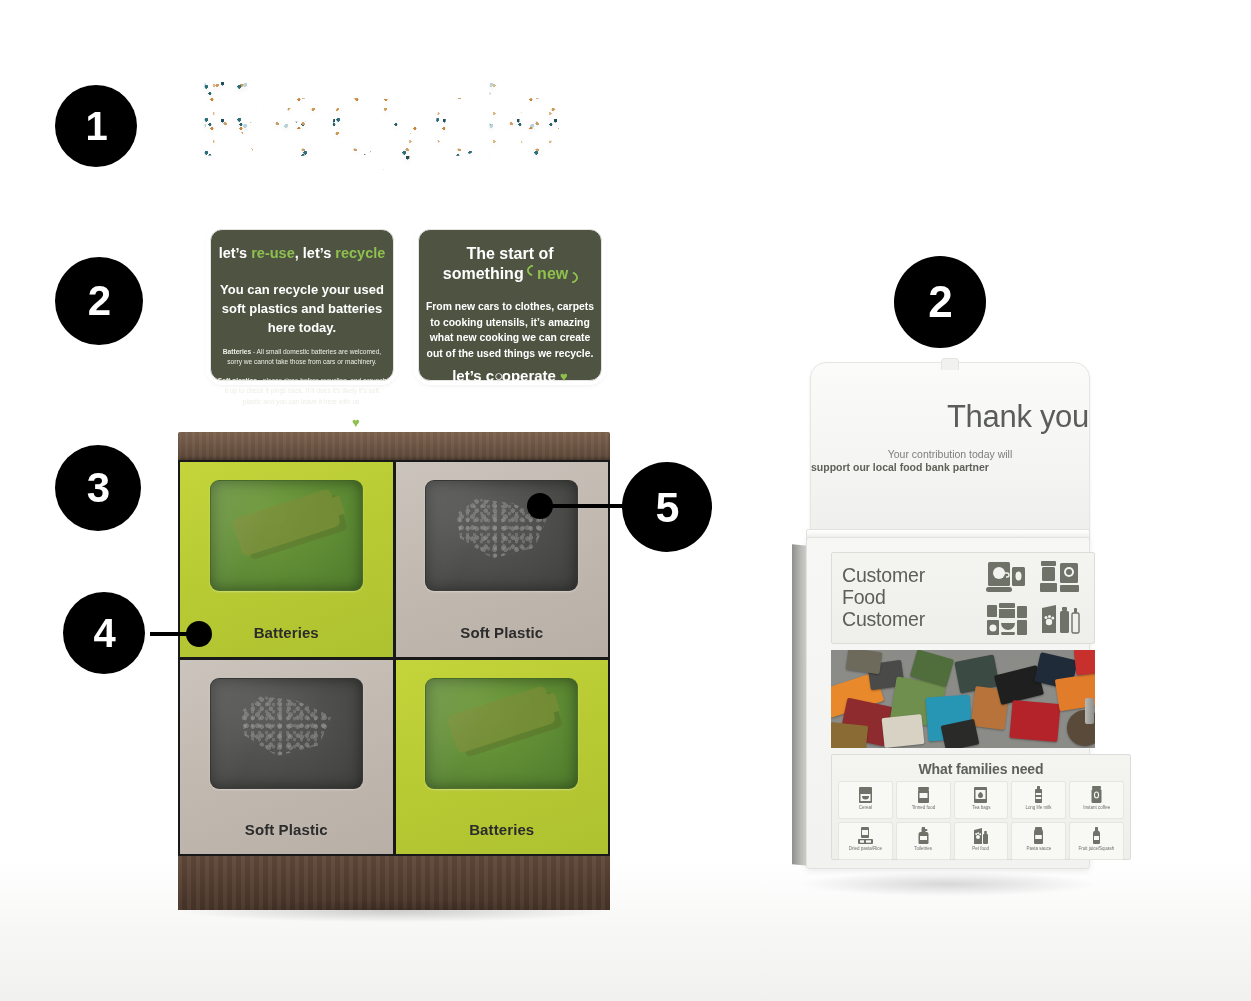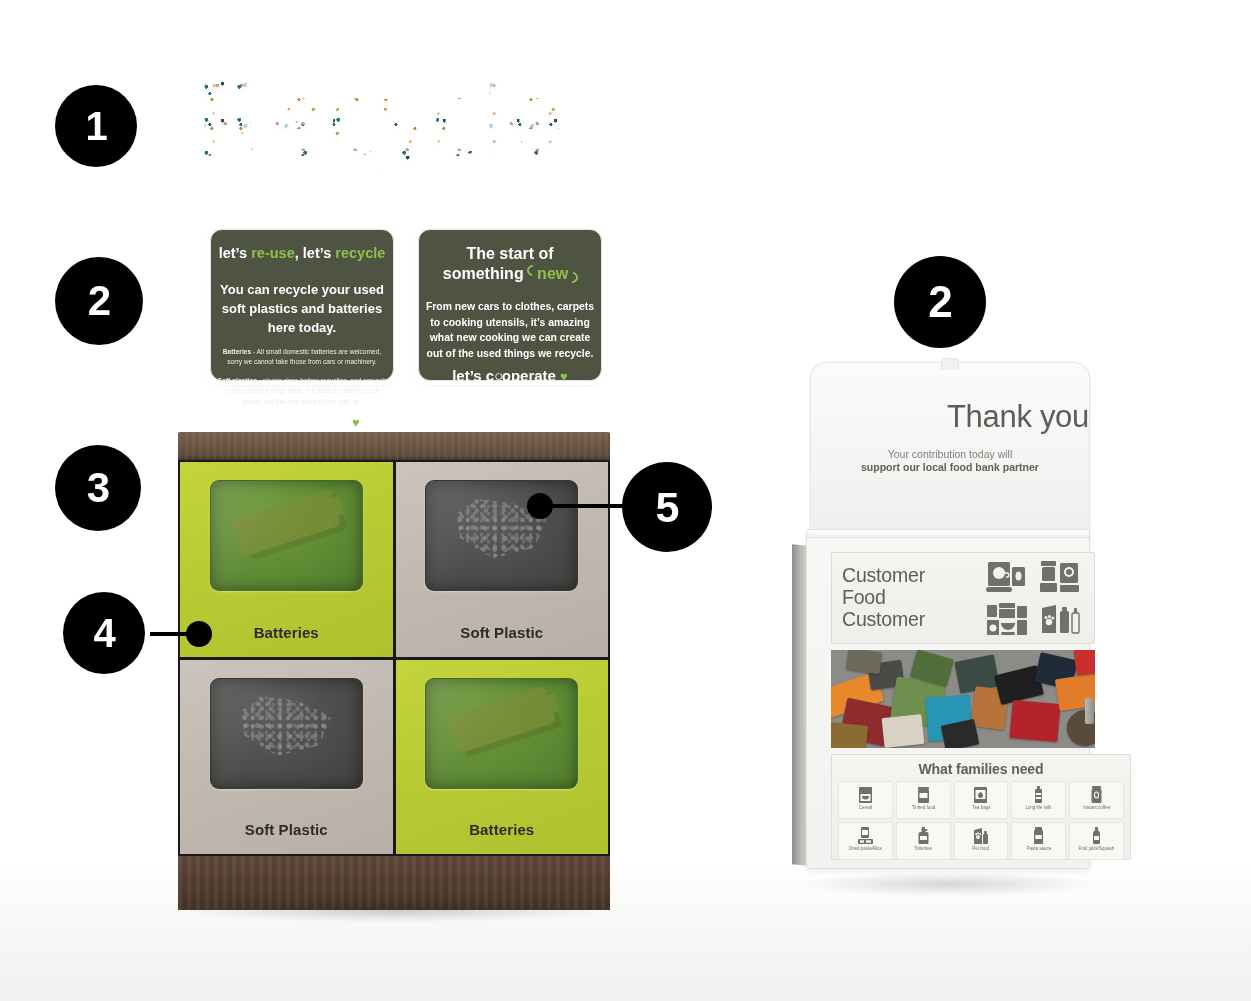--- a/index.html
+++ b/index.html
@@ -281,21 +281,21 @@
   }
   #thankyou-board::before{
     content:""; position:absolute; left:50%; top:-5px; transform:translateX(-50%);
     width:16px; height:11px; background:#f1f1ef; border-radius:4px 4px 0 0; border:1px solid #e4e4e1; border-bottom:none;
   }
   #thankyou-title {
     text-align:right; margin-top:36px;
     font-size:31px; font-weight:400; color:#5b5d58; letter-spacing:-.3px;
   }
   #thankyou-l1 { text-align:center; margin-top:13px; font-size:10.5px; color:#7d7f79; }
-  #thankyou-l2 { text-align:center; font-size:10.5px; font-weight:700; color:#5f6159; margin-top:1px; }
+  #thankyou-l2 { font-size:10.5px; font-weight:700; color:#5f6159; margin-top:1px; }
 
   #unit-body {
     position:absolute; left:0; top:175px; width:312px; height:345px;
   }
   #unit-frame {
     position:absolute; left:14px; top:0; width:284px; height:332px;
     background: linear-gradient(180deg,#f7f7f5 0%,#f2f2f0 100%);
     border:1px solid #e2e2df;
     border-radius:3px;
     box-shadow: 0 2px 6px rgba(0,0,0,.08);

